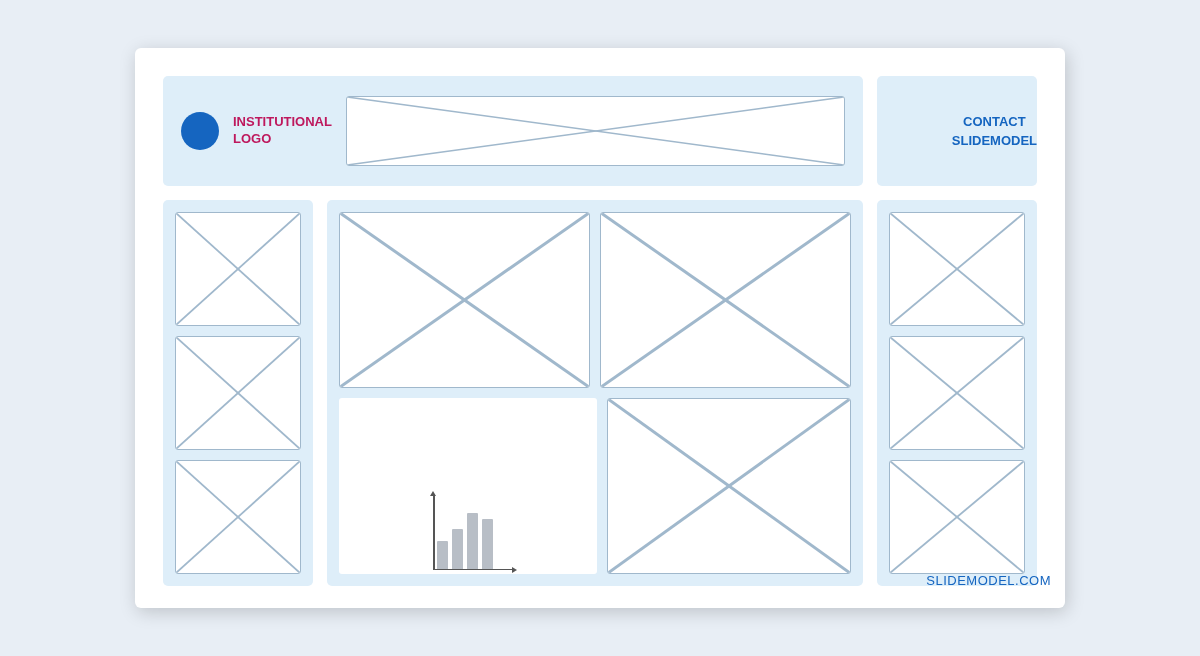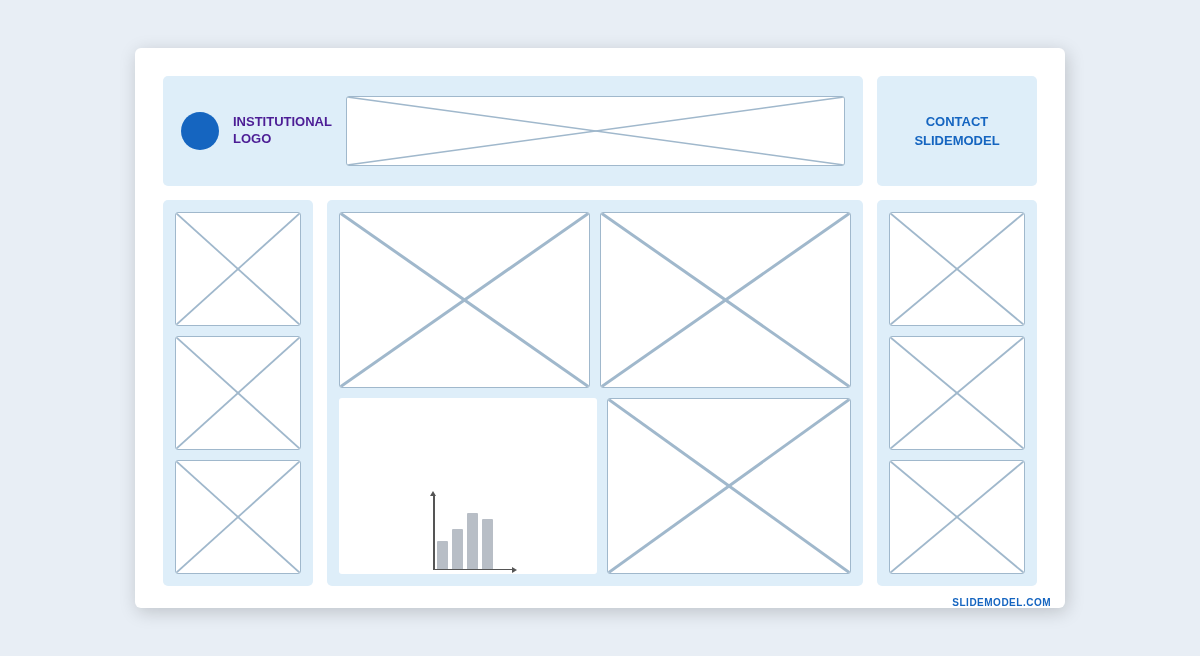--- a/index.html
+++ b/index.html
@@ -40,32 +40,32 @@
     .logo-circle {
       width: 38px;
       height: 38px;
       border-radius: 50%;
       background: #1565c0;
       flex-shrink: 0;
     }
     .logo-text {
       font-size: 13px;
       font-weight: 700;
-      color: #4c1d95;
+      color: #be185d;
       line-height: 1.3;
       white-space: nowrap;
     }
     .header-right {
       background: #deeef9;
       border-radius: 5px;
       width: 160px;
       flex-shrink: 0;
       display: flex;
       align-items: center;
-      justify-content: center;
+      justify-content: flex-end;
     }
     .contact-text {
       font-size: 13px;
       font-weight: 700;
       color: #1565c0;
       text-align: center;
       line-height: 1.5;
     }
     .bottom-row {
       display: flex;
@@ -124,24 +124,24 @@
       flex: 1;
       min-height: 0;
       display: flex;
       align-items: flex-end;
       justify-content: center;
       padding: 8px 8px 4px 8px;
       position: relative;
     }
     .slidemodel-credit {
       position: absolute;
-      bottom: 0;
+      bottom: 20px;
       right: 14px;
-      font-size: 10px;
-      font-weight: 700;
+      font-size: 13px;
+      font-weight: 400;
       color: #1565c0;
       letter-spacing: 0.5px;
     }
   </style>
 </head>
 <body>
 
 <div class="slide-wrapper">
 
   <div class="top-row">

